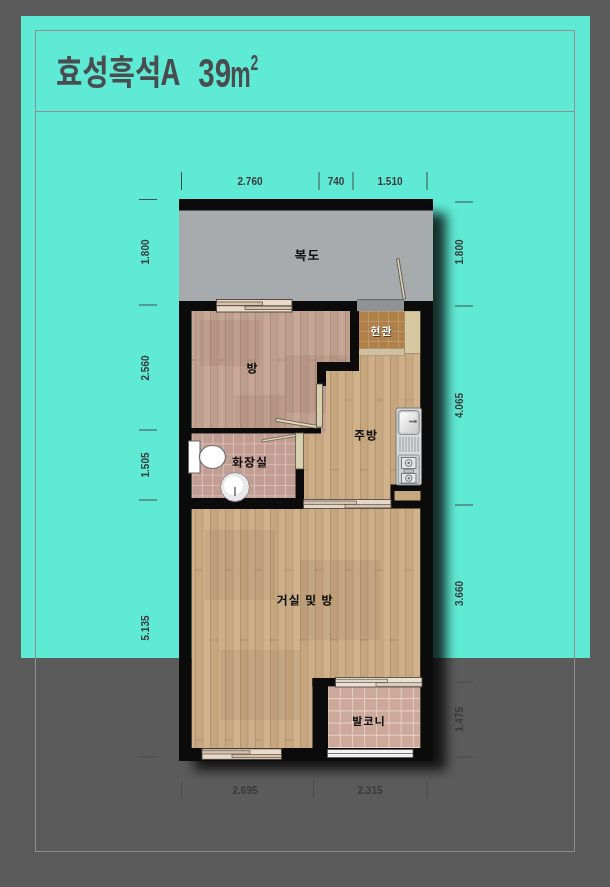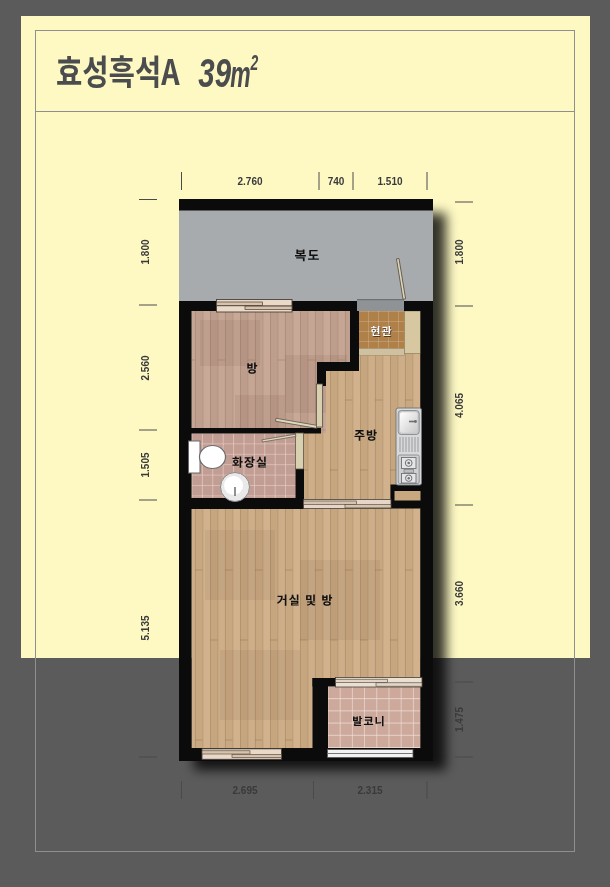--- a/index.html
+++ b/index.html
@@ -1,16 +1,16 @@
 <!DOCTYPE html>
 <html><head><meta charset="utf-8">
 <style>
 html,body{margin:0;padding:0;}
 body{width:610px;height:887px;background:#5b5b5b;position:relative;overflow:hidden;font-family:"Liberation Sans",sans-serif;}
-#page{position:absolute;left:21px;top:16px;width:569px;height:642px;background:#fef9c3;font-style:italic;}
+#page{position:absolute;left:21px;top:16px;width:569px;height:642px;background:#5eead4;}
 #inner{position:absolute;left:14px;top:14px;width:538px;height:820px;border:1px solid #8f8f8f;}
 #titlebar{position:absolute;left:0;top:0;width:100%;height:80px;border-bottom:1px solid #8f8f8f;}
 </style></head>
 <body>
 
 <div id="page">
 
 <div id="inner">
 
 <div id="titlebar">

